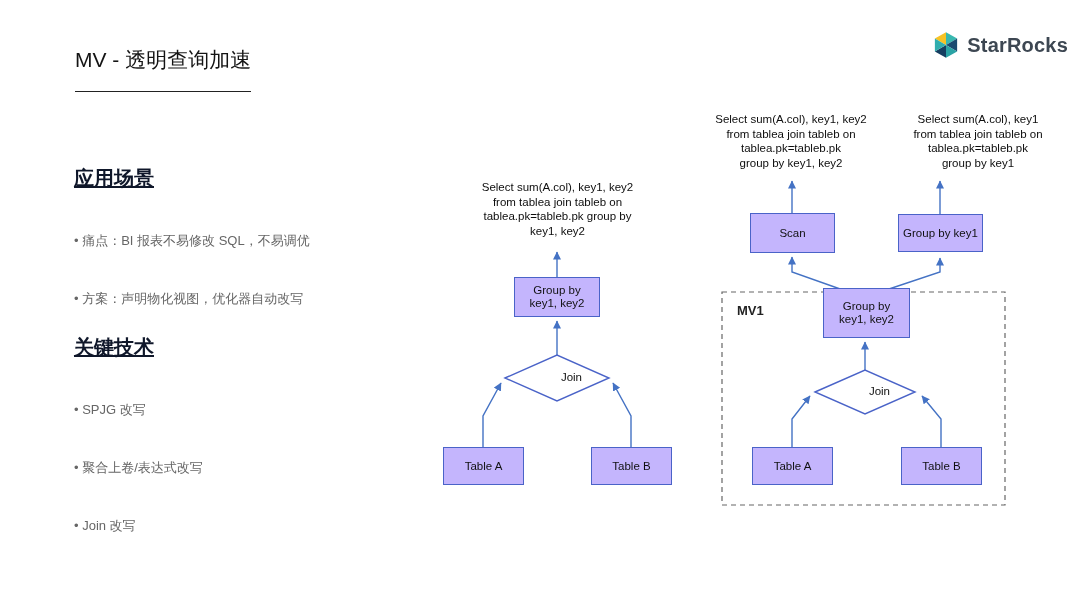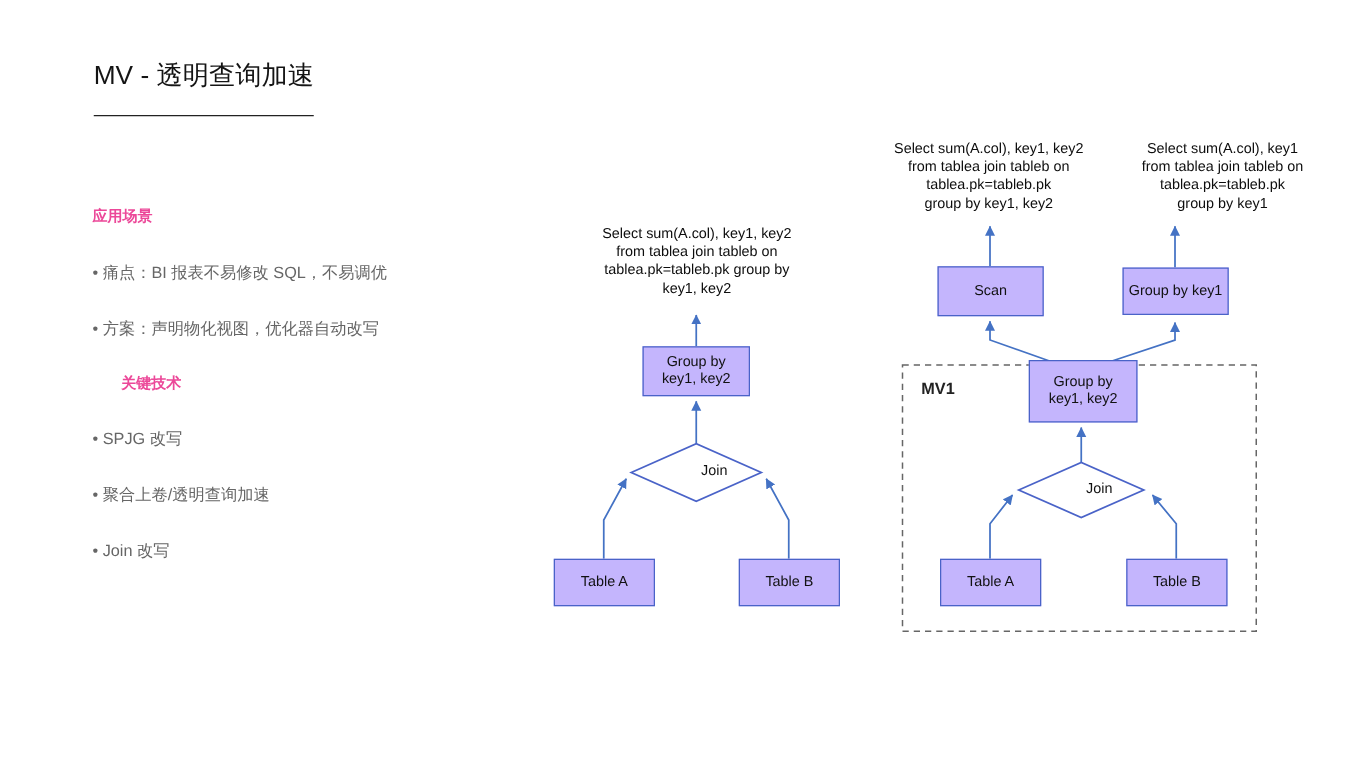--- a/index.html
+++ b/index.html
@@ -10,23 +10,23 @@
   .title{position:absolute;left:75px;top:46px;font-size:21px;font-weight:400;color:#141414;margin:0;}
   .title .underlined{border-bottom:1.6px solid #222;padding-bottom:20px;}
 
   .logo-row{position:absolute;top:30px;right:12px;display:flex;align-items:center;gap:26px;}
   .logo{display:flex;align-items:center;gap:6px;}
   .sr-text{font-size:20px;font-weight:bold;color:#3d4752;letter-spacing:.2px;}
   .df-text{font-size:20px;font-weight:bold;color:#f08300;font-style:italic;letter-spacing:.2px;}
 
   
   .left-panel{position:absolute;left:74px;top:165px;width:340px;}
-  .left-panel h2{font-size:12px;font-weight:bold;color:#ec4899;margin:0;}
-  .left-panel .bullet{font-size:13px;color:#666;margin-top:27px;white-space:nowrap;}
-  .left-panel h2.second{margin-top:26px;margin-left:23px;}
+  .left-panel h2{font-size:20px;font-weight:bold;color:#0f172a;margin:0;text-decoration:underline;}
+  .left-panel .bullet{font-size:13px;color:#666;margin-top:40px;white-space:nowrap;}
+  .left-panel h2.second{margin-top:26px;}
 
   
   .svg-layer{position:absolute;left:0;top:0;pointer-events:none;}
   .node{position:absolute;background:#c4b5fd;border:1.4px solid #4a63c8;
         display:flex;align-items:center;justify-content:center;text-align:center;
         font-size:11.5px;line-height:13px;color:#111;white-space:pre-line;box-sizing:border-box;}
   .diamond-label{position:absolute;text-align:right;font-size:11.5px;color:#111;}
   .sql{position:absolute;text-align:center;font-size:11.5px;line-height:14.5px;color:#0d0d0d;white-space:pre-line;}
   .mv-label{position:absolute;left:737px;top:303px;font-size:13px;font-weight:bold;color:#222;}
 
@@ -34,29 +34,40 @@
   .ddl span{display:block;width:fit-content;background:#d9d9d9;padding:0 3px 1px 3px;}
 </style>
 </head>
 <body>
 
 <div class="slide">
 
   <h1 class="title"><span class="underlined">MV - 透明查询加速</span></h1>
 
   <div class="logo-row">
+    <div class="logo">
+      <svg width="30" height="30" viewBox="0 0 28 28">
+        <polygon points="3.6,8 14,2 14,14" fill="#f7c325"></polygon>
+        <polygon points="14,2 24.4,8 14,14" fill="#39b8b0"></polygon>
+        <polygon points="24.4,8 24.4,20 14,14" fill="#1a4a70"></polygon>
+        <polygon points="24.4,20 14,26 14,14" fill="#2aa3a5"></polygon>
+        <polygon points="14,26 3.6,20 14,14" fill="#153e60"></polygon>
+        <polygon points="3.6,20 3.6,8 14,14" fill="#31aeae"></polygon>
+      </svg>
+      <span class="sr-text">StarRocks</span>
+    </div>
   </div>
 
   <div class="left-panel">
     <h2>应用场景</h2>
     <div class="bullet">• 痛点：BI 报表不易修改 SQL，不易调优</div>
     <div class="bullet">• 方案：声明物化视图，优化器自动改写</div>
     <h2 class="second">关键技术</h2>
     <div class="bullet">• SPJG 改写</div>
-    <div class="bullet">• 聚合上卷/透明查询加速</div>
+    <div class="bullet">• 聚合上卷/表达式改写</div>
     <div class="bullet">• Join 改写</div>
   </div>
 
   <svg class="svg-layer" width="1080" height="607" viewBox="0 0 1080 607">
     <defs>
       <marker id="arr" markerWidth="9" markerHeight="9" refX="7.5" refY="4" orient="auto" markerUnits="userSpaceOnUse">
         <path d="M0,0 L8,4 L0,8 Z" fill="#4472c4"></path>
       </marker>
     </defs>
 

